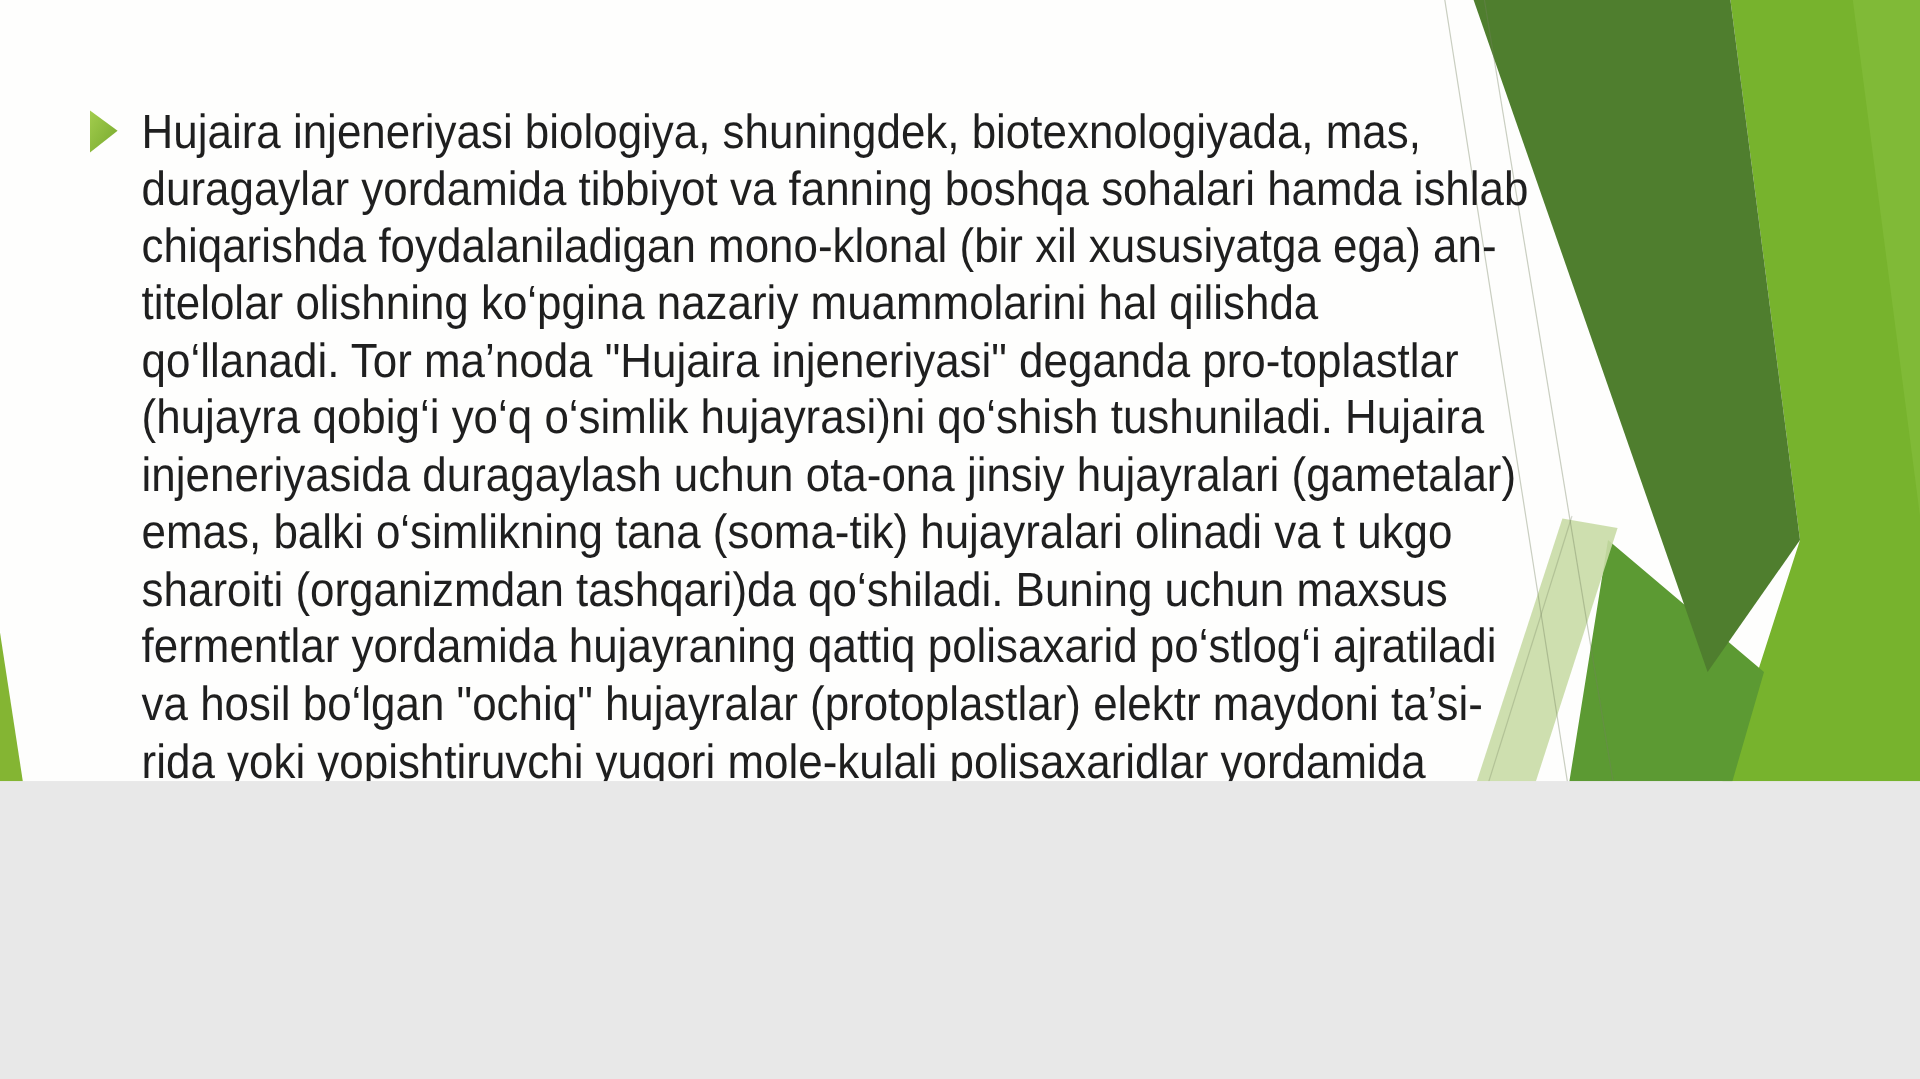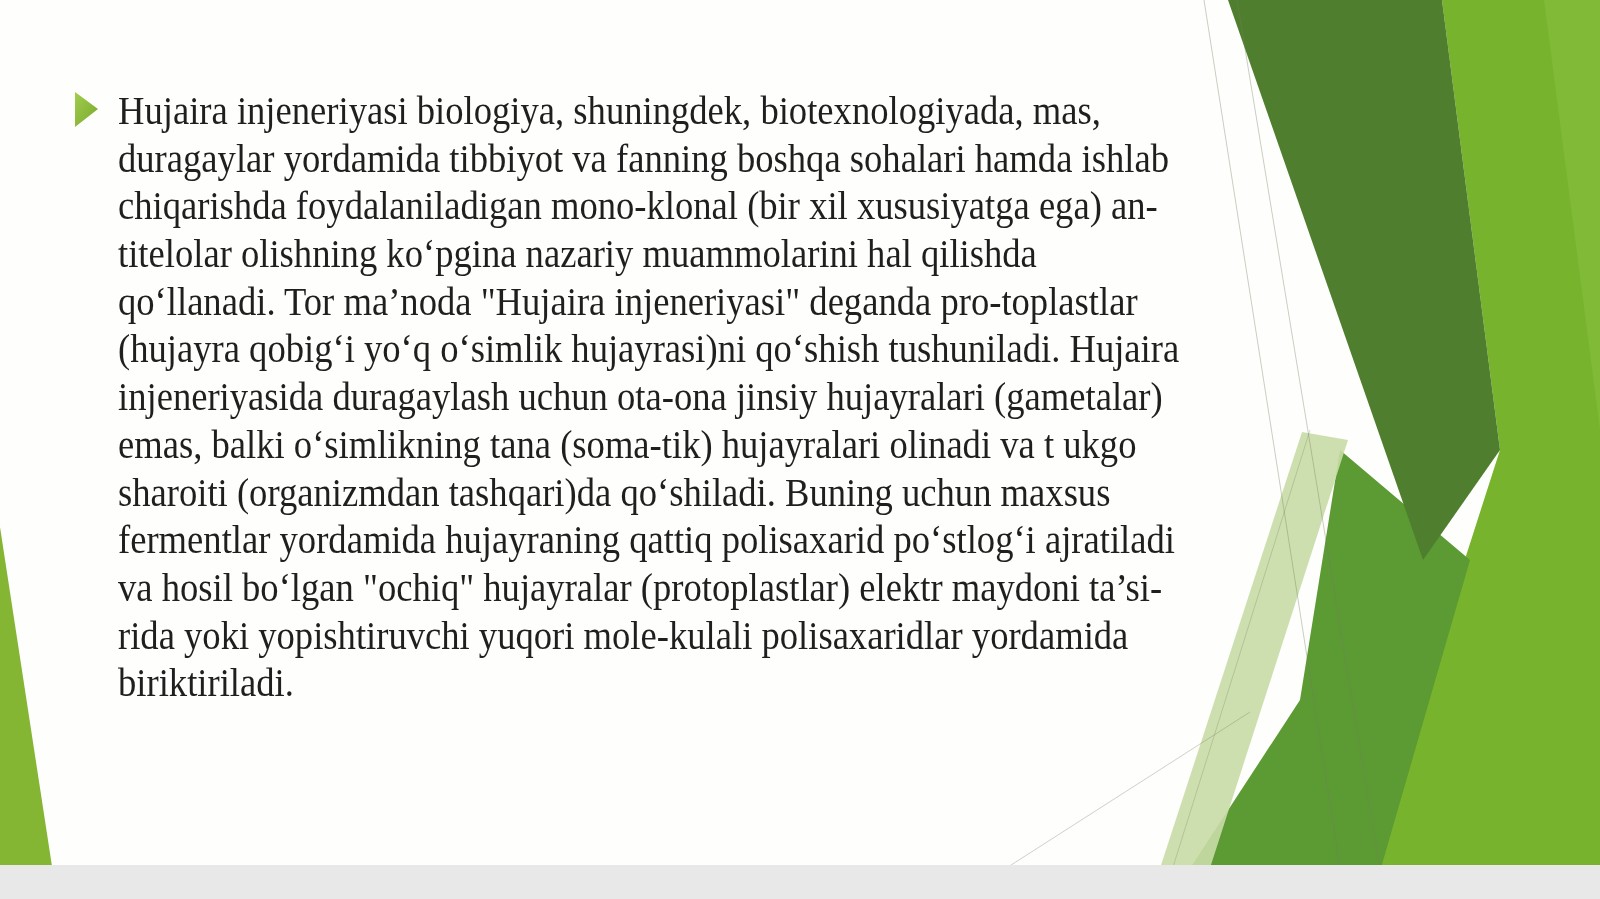--- a/index.html
+++ b/index.html
@@ -3,24 +3,24 @@
 <meta charset="utf-8">
 <style>
   html, body {
     margin: 0;
     padding: 0;
     background: #e8e8e8;
   }
   .slide {
     position: relative;
     width: 1600px;
-    height: 865px;
+    height: 651px;
     background: #fefefd;
     overflow: hidden;
-    font-family: Liberation Serif, serif;
+    font-family: Liberation Sans, sans-serif;
   }
   .decor {
     position: absolute;
     left: 0;
     top: 0;
     width: 1600px;
     height: 899px;
     pointer-events: none;
   }
   .bullet {

